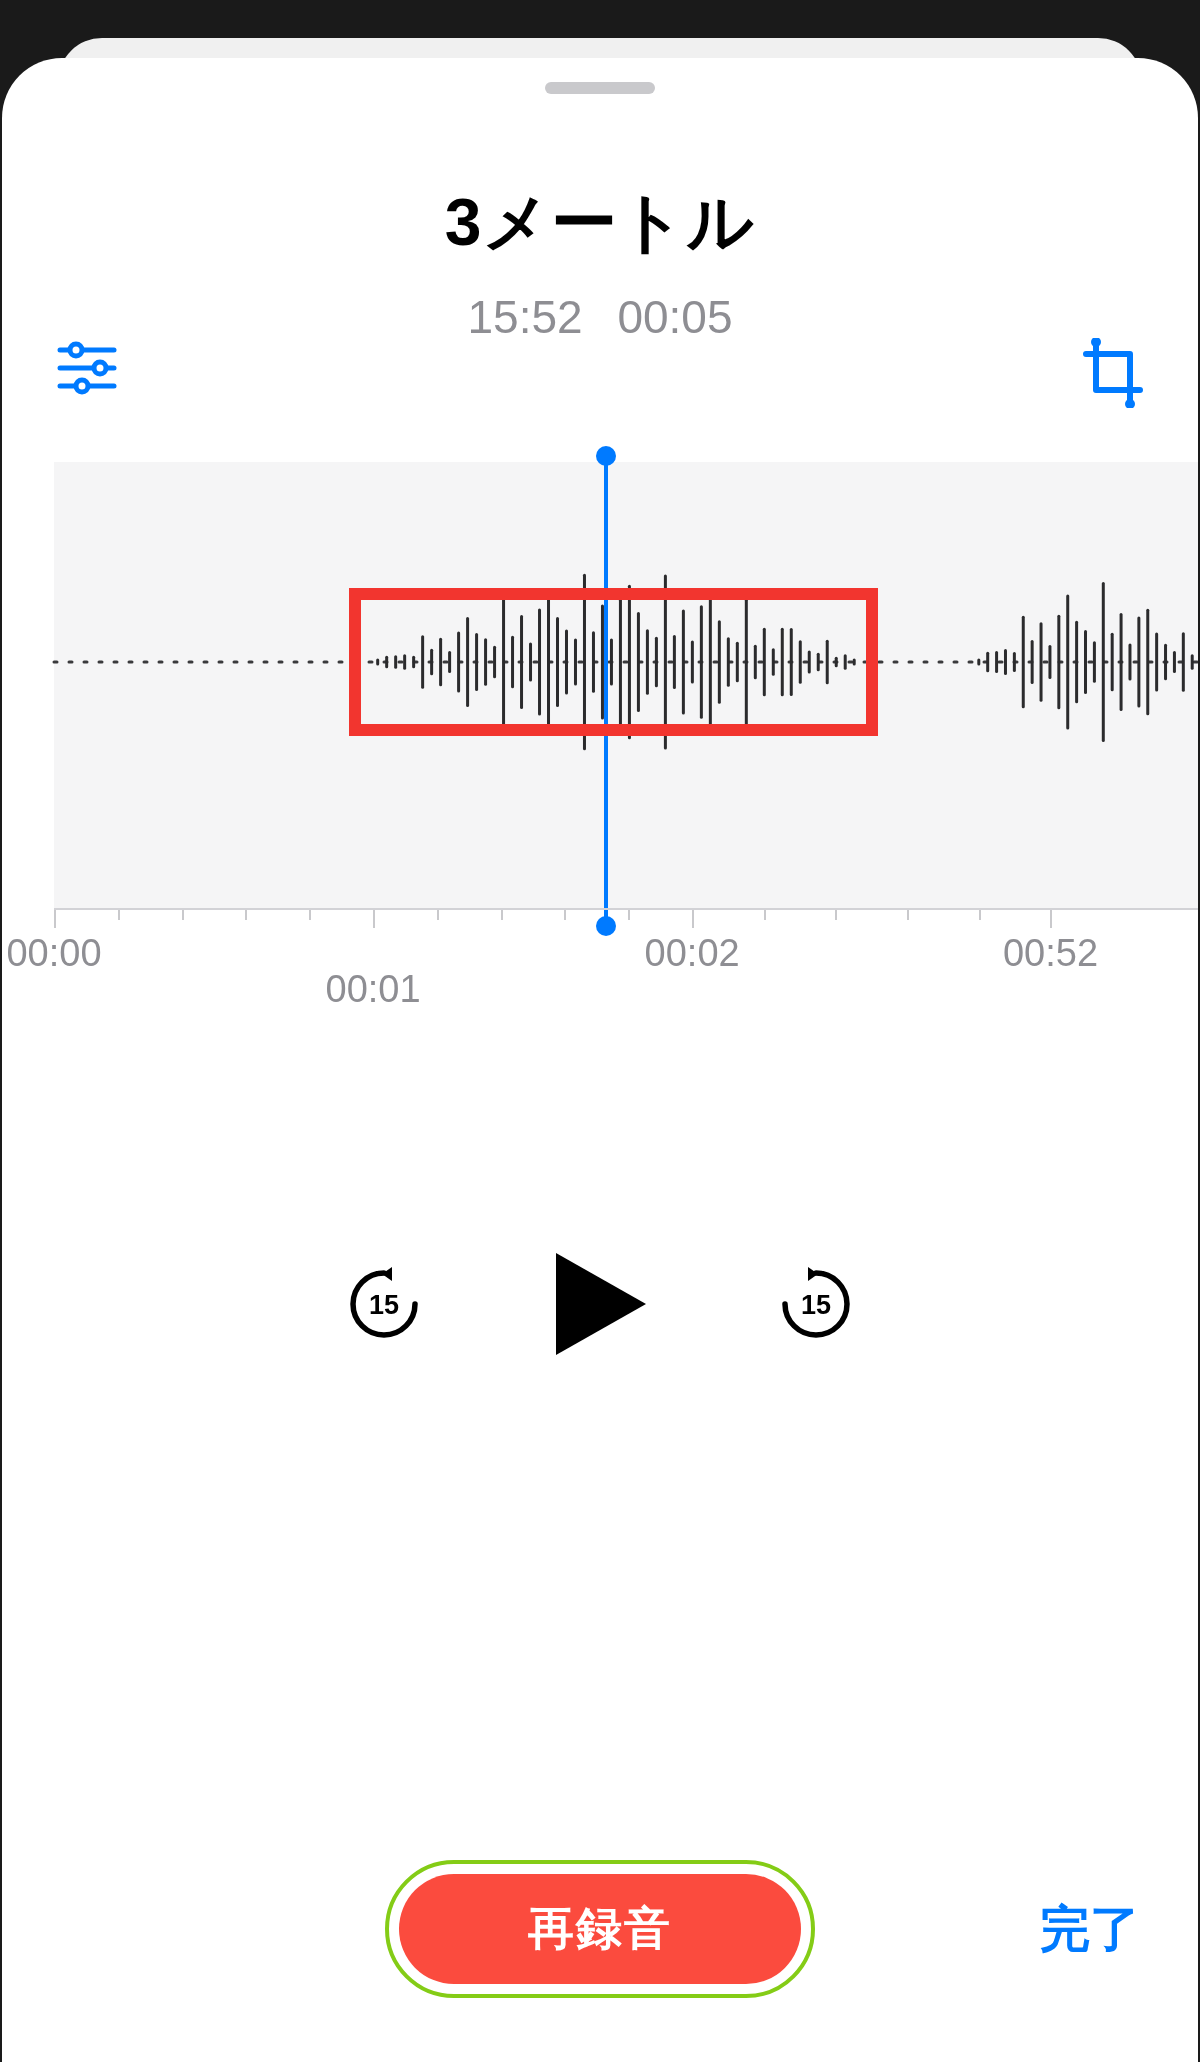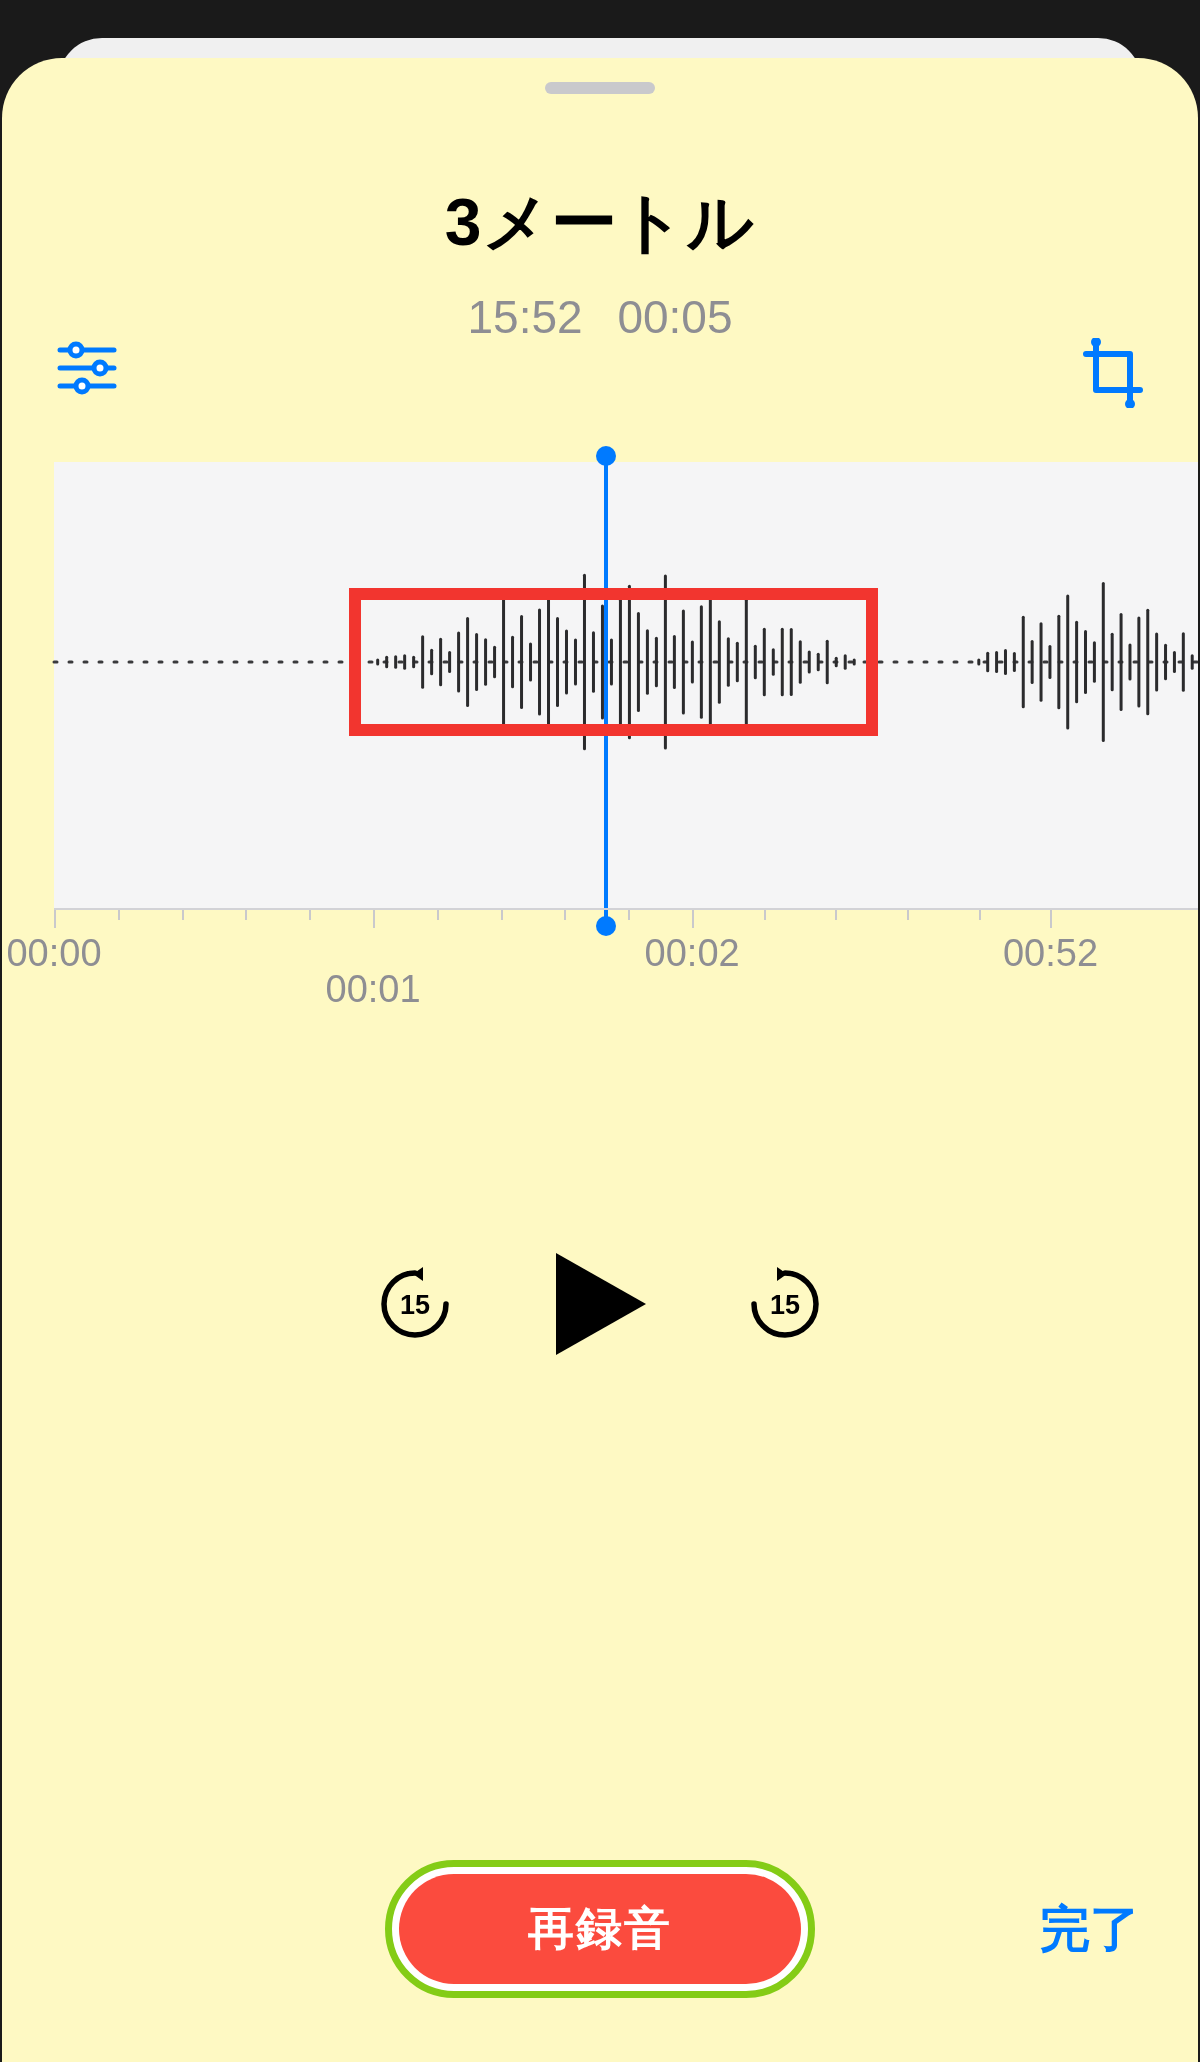--- a/index.html
+++ b/index.html
@@ -4,21 +4,21 @@
 <style>
   * { box-sizing: border-box; margin: 0; padding: 0; }
   html, body { width: 1200px; height: 2062px; font-family: -apple-system, "Helvetica Neue", Arial, sans-serif; background: #000; }
   .backdrop { width:1200px; height:2062px; background:#1a1a1a; position:relative; }
   .sheet-behind{
     position:absolute; top:38px; left:58px; right:58px; height:60px;
     background:#f0f0f0; border-radius:44px 44px 0 0;
   }
   .sheet {
     position:absolute; top:58px; left:2px; right:2px; bottom:0;
-    background:#fef9c3; border-radius:60px 60px 0 0; overflow:hidden;
+    background:#ffffff; border-radius:60px 60px 0 0; overflow:hidden;
   }
   .sheet-grabber {
     position:absolute; top:24px; left:50%; transform:translateX(-50%);
     width:110px; height:12px; background:#c9c9cc; border-radius:6px;
   }
   .header { text-align:center; margin-top:120px; }
   .title { font-size:66px; font-weight:700; color:#000; letter-spacing:1px;}
   .meta { margin-top:22px; font-size:46px; color:#8e8e93; font-weight:400;}
   .meta span+span{ margin-left:22px; }
   .toolbar { position:absolute; top:280px; left:0; right:0; height:80px; }
@@ -57,30 +57,30 @@
     position:absolute; border:12px solid #f2352f; pointer-events:none;
     top:126px; height:148px;
   }
   .elapsed{
     position:absolute; top:972px; left:0; right:0; text-align:center;
     font-size:122px; font-weight:700; color:#000; letter-spacing:-2px;
     font-variant-numeric:tabular-nums;
   }
   .transport{
     position:absolute; top:1176px; left:0; right:0; height:140px;
-    display:flex; align-items:center; justify-content:center; gap:86px;
+    display:flex; align-items:center; justify-content:center; gap:117px;
   }
   .skip-btn{ width:78px; height:78px; display:flex; align-items:center; justify-content:center;}
   .play-btn{ width:120px; height:120px; display:flex; align-items:center; justify-content:center;}
   .bottom-bar{
     position:absolute; left:0; right:0; bottom:58px; height:150px;
     display:flex; align-items:center; justify-content:center;
   }
   .record-outer{
-    width:430px; height:138px; border-radius:90px; border:7px solid #84cc16;
+    width:430px; height:138px; border-radius:90px; border:4px solid #84cc16;
     display:flex; align-items:center; justify-content:center; background:#fff;
   }
   .record-pill{
     width:402px; height:110px; border-radius:70px; background:#fb4b3e;
     display:flex; align-items:center; justify-content:center;
     color:#fff; font-size:46px; font-weight:600; letter-spacing:2px;
   }
   .done-btn{
     position:absolute; right:58px; top:50%; transform:translateY(-50%);
     color:#007aff; font-size:50px; font-weight:600;

